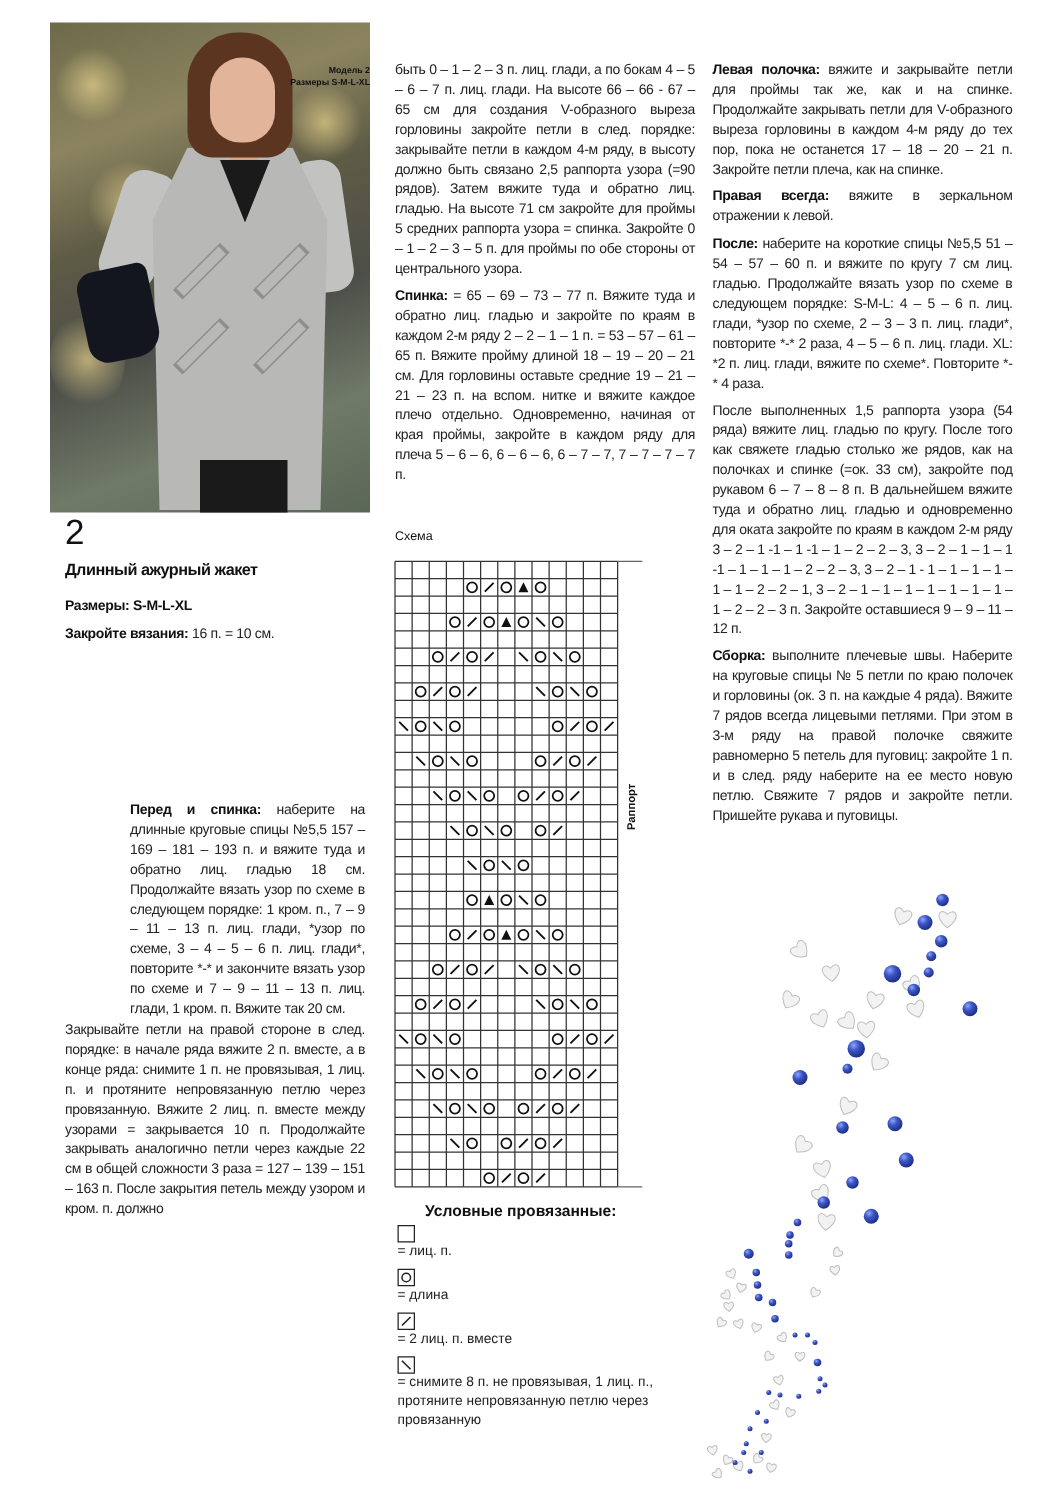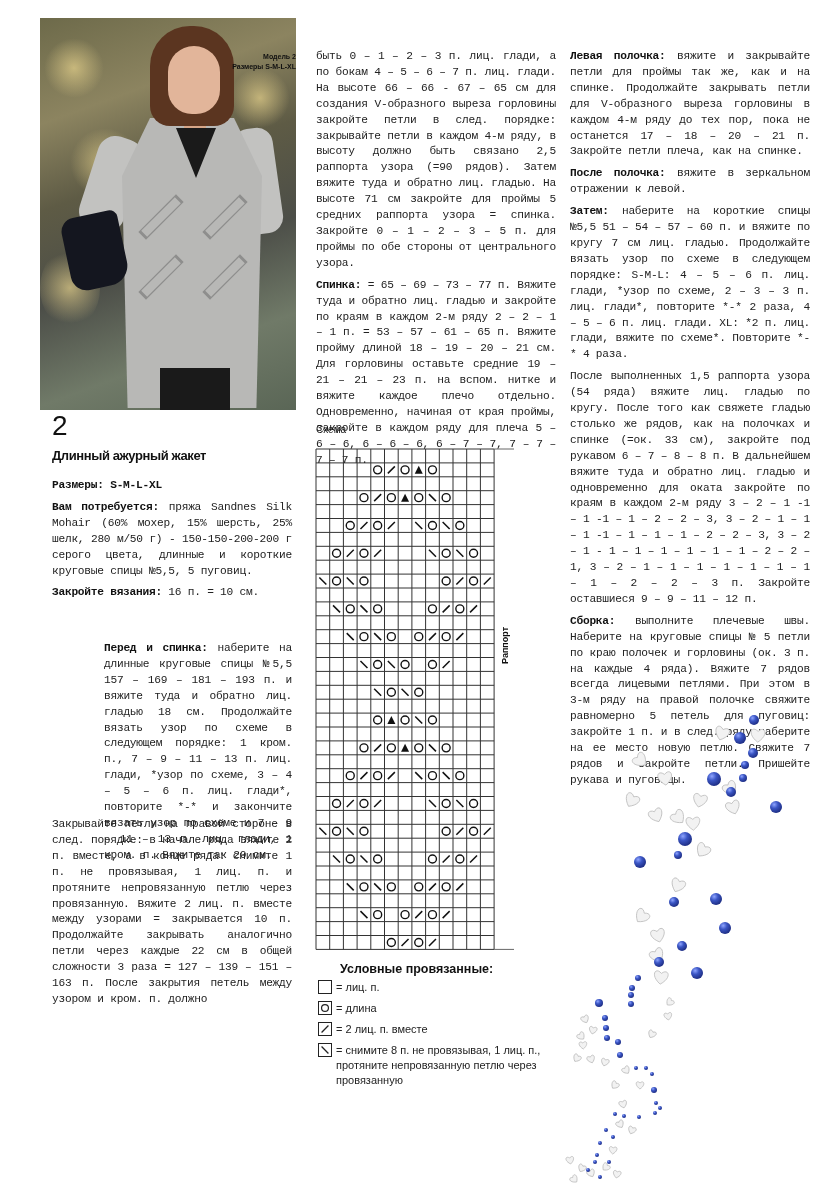--- a/index.html
+++ b/index.html
@@ -18,21 +18,21 @@
   .photo .jacket { position: absolute; left: 82px; top: 100px; width: 140px; height: 290px; background: #b8b8b6;
                    clip-path: polygon(20% 0, 80% 0, 100% 20%, 96% 100%, 4% 100%, 0 20%); }
   .photo .lace { position: absolute; width: 14px; height: 34px; border: 2px solid #6c6c6c; transform: rotate(45deg) scale(.6,1.4); opacity:.55; }
   .photo .sleeve-l { position: absolute; left: 48px; top: 118px; width: 46px; height: 96px; background: #c2c2c0; border-radius: 18px; transform: rotate(18deg); }
   .photo .sleeve-r { position: absolute; left: 198px; top: 110px; width: 40px; height: 106px; background: #c2c2c0; border-radius: 16px; transform: rotate(-8deg); }
   .photo .bag { position: absolute; left: 26px; top: 196px; width: 58px; height: 74px; background: #14161f; border-radius: 14px 8px 20px 16px; transform: rotate(-12deg); }
   .photo .legs { position: absolute; left: 120px; top: 350px; width: 70px; height: 50px; background: #1a1a1a; }
   .photo .caption { position: absolute; right: 0; top: 34px; text-align: right; font-size: 7px; font-weight: bold; color: #111; line-height: 10px; white-space: nowrap; }
 
   
-  .col { position: absolute; font-size: 11.2px; line-height: 15.9px; font-family: Liberation Mono, monospace; letter-spacing: -0.25px; }
+  .col { position: absolute; font-size: 11.2px; line-height: 15.9px; font-family: Liberation Sans, sans-serif; letter-spacing: -0.25px; }
   .col p { margin: 0 0 6px 0; text-align: justify; }
   .col b { font-weight: bold; color: #111; }
   .big-num { position: absolute; left: 52px; top: 410px; font-size: 28px; font-weight: normal; color: #111; }
   .title { position: absolute; left: 52px; top: 448px; font-size: 13px; font-weight: bold; color: #111; letter-spacing: -0.4px; }
 
   .col1a { left: 52px; top: 478px; width: 240px; }
   .col1b { left: 104px; top: 641px; width: 188px; }
   .col1c { left: 52px; top: 817px; width: 240px; }
   .col2 { left: 316px; top: 49px; width: 240px; }
   .col3 { left: 570px; top: 49px; width: 240px; }
@@ -40,21 +40,21 @@
   
   .schema-title { position: absolute; left: 316px; top: 424px; font-size: 10px; font-weight: normal; color: #111; text-align: center; }
   #chart { position: absolute; left: 314px; top: 446px; }
   .rapport { position: absolute; left: 500px; top: 664px; font-size: 9px; font-weight: bold; color: #111;
              transform: rotate(-90deg); transform-origin: left top; white-space: nowrap; }
 
   
   .legend { position: absolute; left: 318px; top: 962px; width: 230px; font-size: 11px; line-height: 15px;
             font-family: "Liberation Sans Narrow", "Liberation Sans", sans-serif; }
   .legend-title { font-weight: bold; font-size: 12.5px; margin-left: 22px; margin-bottom: 3px; color:#111; }
-  .legend-row { display: flex; align-items: flex-start; margin-bottom: 6px; }
+  .legend-row { display: flex; align-items: flex-start; margin-bottom: 6px; flex-direction: column; }
   .legend-sym { width: 14px; height: 14px; border: 1.2px solid #222; flex: 0 0 auto; margin-right: 4px; box-sizing: border-box; }
   .legend-text { color: #222; }
 
   
   #beads { position: absolute; left: 560px; top: 690px; }
 </style>
 </head>
 <body>
 
 <div class="page">
@@ -81,39 +81,38 @@
       <div>Модель 2</div>
       <div>Размеры S-M-L-XL</div>
     </div>
   </div>
 
   <div class="big-num">2</div>
   <div class="title">Длинный ажурный жакет</div>
 
   <div class="col col1a">
     <p><b>Размеры:</b> <b>S-M-L-XL</b></p>
-    <p><b>Вам потребуется:</b> <span>пряжа Sandnes Silk Mohair (60% мохер, 15% шерсть, 25% шелк, 280 м/50 г) - 150-150-200-200 г серого цвета, длинные и короткие круговые спицы №5,5, 5 пуговиц.</span></p>
     <p><b>Закройте вязания:</b> <span>16 п. = 10 см.</span></p>
   </div>
   <div class="col col1b">
     <p><b>Перед и спинка:</b> <span>наберите на длинные круговые спицы №5,5 157 – 169 – 181 – 193 п. и вяжите туда и обратно лиц. гладью 18 см. Продолжайте вязать узор по схеме в следующем порядке: 1 кром. п., 7 – 9 – 11 – 13 п. лиц. глади, *узор по схеме, 3 – 4 – 5 – 6 п. лиц. глади*, повторите *-* и закончите вязать узор по схеме и 7 – 9 – 11 – 13 п. лиц. глади, 1 кром. п. Вяжите так 20 см.</span></p>
   </div>
   <div class="col col1c">
     <p>Закрывайте петли на правой стороне в след. порядке: в начале ряда вяжите 2 п. вместе, а в конце ряда: снимите 1 п. не провязывая, 1 лиц. п. и протяните непровязанную петлю через провязанную. Вяжите 2 лиц. п. вместе между узорами = закрывается 10 п. Продолжайте закрывать аналогично петли через каждые 22 см в общей сложности 3 раза = 127 – 139 – 151 – 163 п. После закрытия петель между узором и кром. п. должно</p>
   </div>
 
   <div class="col col2">
     <p>быть 0 – 1 – 2 – 3 п. лиц. глади, а по бокам 4 – 5 – 6 – 7 п. лиц. глади. На высоте 66 – 66 - 67 – 65 см для создания V-образного выреза горловины закройте петли в след. порядке: закрывайте петли в каждом 4-м ряду, в высоту должно быть связано 2,5 раппорта узора (=90 рядов). Затем вяжите туда и обратно лиц. гладью. На высоте 71 см закройте для проймы 5 средних раппорта узора = спинка. Закройте 0 – 1 – 2 – 3 – 5 п. для проймы по обе стороны от центрального узора.</p>
     <p><b>Спинка:</b> <span>= 65 – 69 – 73 – 77 п. Вяжите туда и обратно лиц. гладью и закройте по краям в каждом 2-м ряду 2 – 2 – 1 – 1 п. = 53 – 57 – 61 – 65 п. Вяжите пройму длиной 18 – 19 – 20 – 21 см. Для горловины оставьте средние 19 – 21 – 21 – 23 п. на вспом. нитке и вяжите каждое плечо отдельно. Одновременно, начиная от края проймы, закройте в каждом ряду для плеча 5 – 6 – 6, 6 – 6 – 6, 6 – 7 – 7, 7 – 7 – 7 – 7 п.</span></p>
   </div>
 
   <div class="col col3">
     <p><b>Левая полочка:</b> <span>вяжите и закрывайте петли для проймы так же, как и на спинке. Продолжайте закрывать петли для V-образного выреза горловины в каждом 4-м ряду до тех пор, пока не останется 17 – 18 – 20 – 21 п. Закройте петли плеча, как на спинке.</span></p>
-    <p><b>После полочка:</b> <span>вяжите в зеркальном отражении к левой.</span></p>
-    <p><b>Затем:</b> <span>наберите на короткие спицы №5,5 51 – 54 – 57 – 60 п. и вяжите по кругу 7 см лиц. гладью. Продолжайте вязать узор по схеме в следующем порядке: S-M-L: 4 – 5 – 6 п. лиц. глади, *узор по схеме, 2 – 3 – 3 п. лиц. глади*, повторите *-* 2 раза, 4 – 5 – 6 п. лиц. глади. XL: *2 п. лиц. глади, вяжите по схеме*. Повторите *-* 4 раза.</span></p>
+    <p><b>Правая всегда:</b> <span>вяжите в зеркальном отражении к левой.</span></p>
+    <p><b>После:</b> <span>наберите на короткие спицы №5,5 51 – 54 – 57 – 60 п. и вяжите по кругу 7 см лиц. гладью. Продолжайте вязать узор по схеме в следующем порядке: S-M-L: 4 – 5 – 6 п. лиц. глади, *узор по схеме, 2 – 3 – 3 п. лиц. глади*, повторите *-* 2 раза, 4 – 5 – 6 п. лиц. глади. XL: *2 п. лиц. глади, вяжите по схеме*. Повторите *-* 4 раза.</span></p>
     <p>После выполненных 1,5 раппорта узора (54 ряда) вяжите лиц. гладью по кругу. После того как свяжете гладью столько же рядов, как на полочках и спинке (=ок. 33 см), закройте под рукавом 6 – 7 – 8 – 8 п. В дальнейшем вяжите туда и обратно лиц. гладью и одновременно для оката закройте по краям в каждом 2-м ряду 3 – 2 – 1 -1 – 1 -1 – 1 – 2 – 2 – 3, 3 – 2 – 1 – 1 – 1 -1 – 1 – 1 – 1 – 2 – 2 – 3, 3 – 2 – 1 - 1 – 1 – 1 – 1 – 1 – 1 – 2 – 2 – 1, 3 – 2 – 1 – 1 – 1 – 1 – 1 – 1 – 1 – 1 – 2 – 2 – 3 п. Закройте оставшиеся 9 – 9 – 11 – 12 п.</p>
     <p><b>Сборка:</b> <span>выполните плечевые швы. Наберите на круговые спицы № 5 петли по краю полочек и горловины (ок. 3 п. на каждые 4 ряда). Вяжите 7 рядов всегда лицевыми петлями. При этом в 3-м ряду на правой полочке свяжите равномерно 5 петель для пуговиц: закройте 1 п. и в след. ряду наберите на ее место новую петлю. Свяжите 7 рядов и закройте петли. Пришейте рукава и пуговицы.</span></p>
   </div>
 
   <div class="schema-title">Схема</div>
   <svg id="chart" width="200" height="510">
       <line x1="2" y1="3" x2="2" y2="503.40000000000003" stroke="#333333" stroke-width="1"></line>
       <line x1="15.7" y1="3" x2="15.7" y2="503.40000000000003" stroke="#333333" stroke-width="1"></line>
       <line x1="29.4" y1="3" x2="29.4" y2="503.40000000000003" stroke="#333333" stroke-width="1"></line>
       <line x1="43.099999999999994" y1="3" x2="43.099999999999994" y2="503.40000000000003" stroke="#333333" stroke-width="1"></line>

